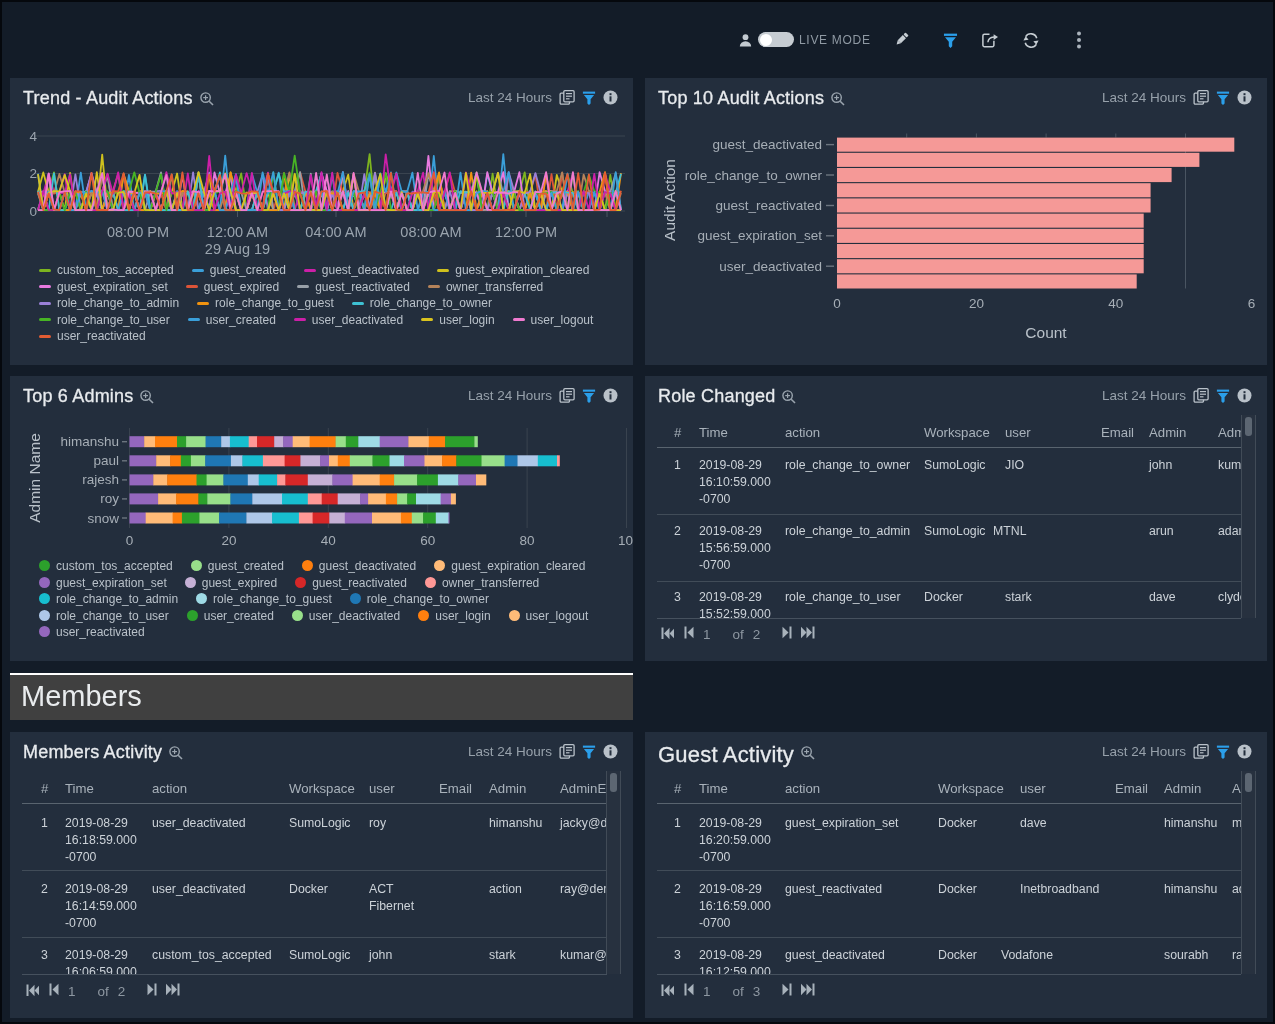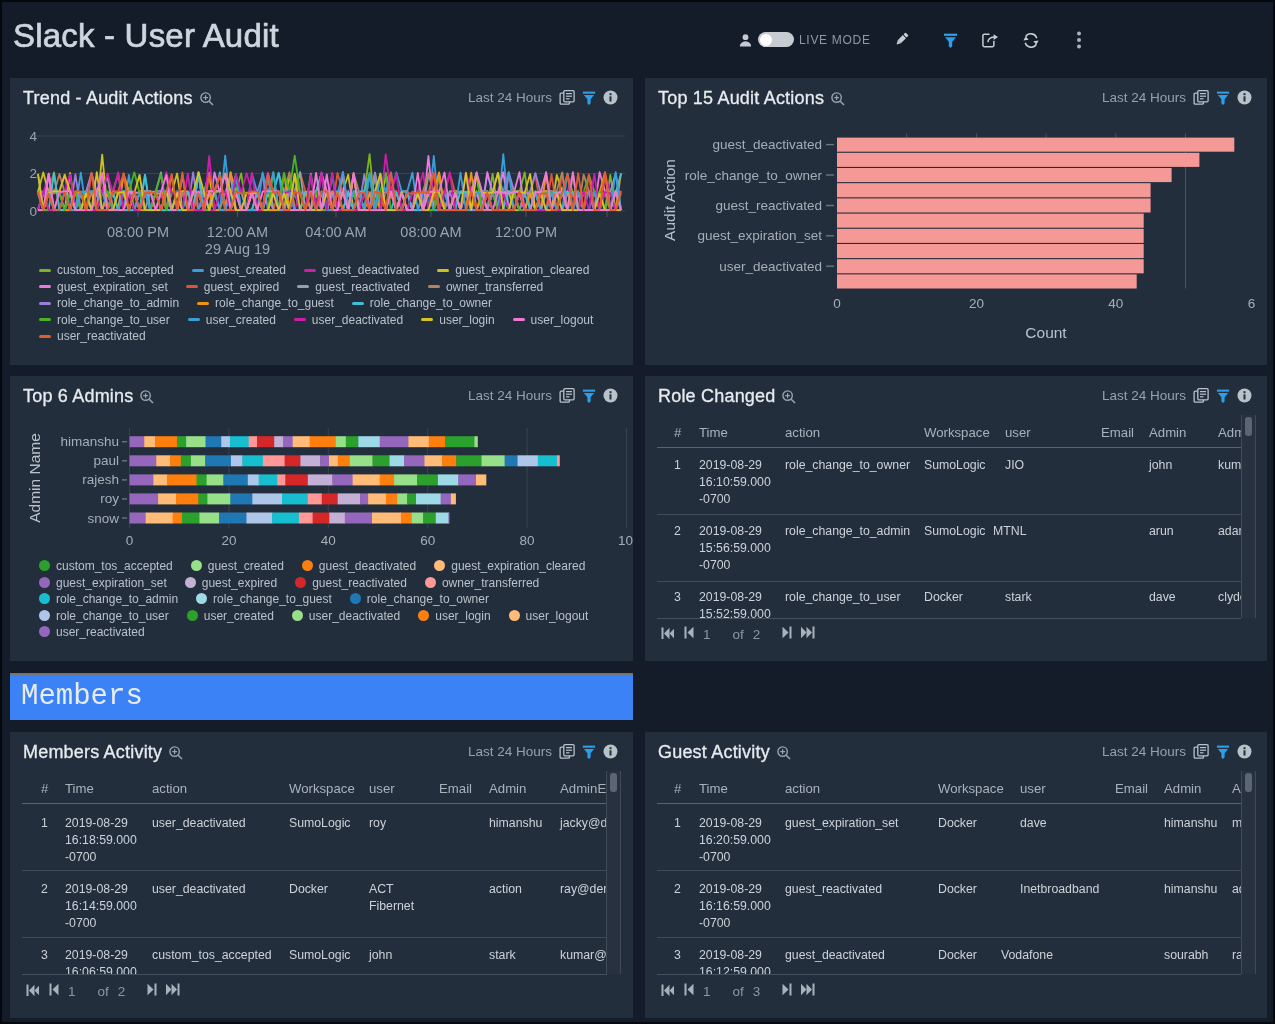--- a/index.html
+++ b/index.html
@@ -4,25 +4,24 @@
 html,body { margin:0; padding:0; }
 body { width:1275px; height:1024px; background:#070b11; font-family:"Liberation Sans",sans-serif; position:relative; }
 .stage { position:absolute; left:0; top:0; width:1275px; height:1024px; background:#131c28; border:2px solid #05080d; }
 .panel { position:absolute; background:#232e3d; }
 .ptitle { position:absolute; left:13px; top:10px; color:#e8ebee; -webkit-text-stroke:0.3px #e8ebee; letter-spacing:0.2px; display:flex; }
 .phdr-right { position:absolute; right:15px; top:12px; display:flex; align-items:center; }
 .l24 { color:#97a1ab; font-size:13.5px; margin-right:0; }
 .hico { margin-left:7px; display:inline-flex; }
 .th { color:#a9b2bb; font-size:13.2px; }
 .td { color:#ccd2d8; font-size:12.3px; line-height:17px; }
-.members { position:absolute; background:#3b82f6; border-top:2px solid #737373; color:#e9ecee; font-family:Liberation Mono, monospace; font-size:29px; }
+.members { position:absolute; background:#404040; border-top:2px solid #ffffff; color:#e9ecee; font-family:Liberation Sans, sans-serif; font-size:29px; }
 .members span { position:absolute; left:11px; top:5px; }
 </style></head><body>
 <div class="stage">
-    <div style="position:absolute;left:11px;top:15px;font-size:33px;color:#ccd6de;-webkit-text-stroke:0.7px #ccd6de;letter-spacing:0.2px">Slack - User Audit</div>
     <div style="position:absolute;left:736px;top:31px"><svg width="15" height="15" viewBox="0 0 15 15" style="">
         <circle cx="7.5" cy="4.2" r="2.9" fill="#c3cad1"></circle>
         <path d="M1.8 13.5 a5.7 5.2 0 0 1 11.4 0 Z" fill="#c3cad1"></path>
       </svg></div>
     <div style="position:absolute;left:756px;top:30px;width:36px;height:15px;background:#c6ccd2;border-radius:8px">
       <div style="position:absolute;left:2px;top:1.5px;width:12px;height:12px;background:#ffffff;border-radius:50%"></div>
     </div>
     <div style="position:absolute;left:797px;top:31px;font-size:12px;color:#8f99a3;letter-spacing:0.7px">LIVE MODE</div>
     <div style="position:absolute;left:891px;top:29px"><svg width="17" height="17" viewBox="0 0 17 17" style="">
         <g transform="rotate(45 8.5 8.5)">
@@ -132,21 +131,21 @@
       <div style="position:absolute;left:29px;top:184px;">
         <div style="height:16.5px;line-height:16.5px;font-size:12px;color:#b9c1c9;white-space:nowrap"><span style="margin-right:18px"><span style="display:inline-block;width:12px;height:3px;background:#7db41f;border-radius:1.5px;margin-right:6px;vertical-align:2.5px"></span>custom_tos_accepted</span><span style="margin-right:18px"><span style="display:inline-block;width:12px;height:3px;background:#3a9fd9;border-radius:1.5px;margin-right:6px;vertical-align:2.5px"></span>guest_created</span><span style="margin-right:18px"><span style="display:inline-block;width:12px;height:3px;background:#cc1fa8;border-radius:1.5px;margin-right:6px;vertical-align:2.5px"></span>guest_deactivated</span><span style="margin-right:18px"><span style="display:inline-block;width:12px;height:3px;background:#cfc11d;border-radius:1.5px;margin-right:6px;vertical-align:2.5px"></span>guest_expiration_cleared</span></div>
         <div style="height:16.5px;line-height:16.5px;font-size:12px;color:#b9c1c9;white-space:nowrap"><span style="margin-right:18px"><span style="display:inline-block;width:12px;height:3px;background:#e87ae0;border-radius:1.5px;margin-right:6px;vertical-align:2.5px"></span>guest_expiration_set</span><span style="margin-right:18px"><span style="display:inline-block;width:12px;height:3px;background:#dd5438;border-radius:1.5px;margin-right:6px;vertical-align:2.5px"></span>guest_expired</span><span style="margin-right:18px"><span style="display:inline-block;width:12px;height:3px;background:#98a0a8;border-radius:1.5px;margin-right:6px;vertical-align:2.5px"></span>guest_reactivated</span><span style="margin-right:18px"><span style="display:inline-block;width:12px;height:3px;background:#b5835a;border-radius:1.5px;margin-right:6px;vertical-align:2.5px"></span>owner_transferred</span></div>
         <div style="height:16.5px;line-height:16.5px;font-size:12px;color:#b9c1c9;white-space:nowrap"><span style="margin-right:18px"><span style="display:inline-block;width:12px;height:3px;background:#9a80d8;border-radius:1.5px;margin-right:6px;vertical-align:2.5px"></span>role_change_to_admin</span><span style="margin-right:18px"><span style="display:inline-block;width:12px;height:3px;background:#f1930f;border-radius:1.5px;margin-right:6px;vertical-align:2.5px"></span>role_change_to_guest</span><span style="margin-right:18px"><span style="display:inline-block;width:12px;height:3px;background:#3ec1d3;border-radius:1.5px;margin-right:6px;vertical-align:2.5px"></span>role_change_to_owner</span></div>
         <div style="height:16.5px;line-height:16.5px;font-size:12px;color:#b9c1c9;white-space:nowrap"><span style="margin-right:18px"><span style="display:inline-block;width:12px;height:3px;background:#47b424;border-radius:1.5px;margin-right:6px;vertical-align:2.5px"></span>role_change_to_user</span><span style="margin-right:18px"><span style="display:inline-block;width:12px;height:3px;background:#3a9fd9;border-radius:1.5px;margin-right:6px;vertical-align:2.5px"></span>user_created</span><span style="margin-right:18px"><span style="display:inline-block;width:12px;height:3px;background:#cc1fa8;border-radius:1.5px;margin-right:6px;vertical-align:2.5px"></span>user_deactivated</span><span style="margin-right:18px"><span style="display:inline-block;width:12px;height:3px;background:#d9c31f;border-radius:1.5px;margin-right:6px;vertical-align:2.5px"></span>user_login</span><span style="margin-right:18px"><span style="display:inline-block;width:12px;height:3px;background:#f07ad0;border-radius:1.5px;margin-right:6px;vertical-align:2.5px"></span>user_logout</span></div>
         <div style="height:16.5px;line-height:16.5px;font-size:12px;color:#b9c1c9;white-space:nowrap"><span style="margin-right:18px"><span style="display:inline-block;width:12px;height:3px;background:#e25c33;border-radius:1.5px;margin-right:6px;vertical-align:2.5px"></span>user_reactivated</span></div>
       </div>
     </div>
     <div class="panel" style="left:643px;top:76px;width:622px;height:287px">
       <div class="ptitle" style="font-size:18px">
-        <span>Top 15 Audit Actions</span>
+        <span>Top 10 Audit Actions</span>
         <span style="margin-left:6px;display:inline-flex;margin-top:3px">
           <svg width="16" height="16" viewBox="0 0 16 16" style="">
             <circle cx="6.6" cy="6.6" r="4.7" fill="none" stroke="#9aa4ae" stroke-width="1.4"></circle>
             <line x1="10.2" y1="10.2" x2="14" y2="14" stroke="#9aa4ae" stroke-width="1.6"></line>
             <line x1="4.2" y1="6.6" x2="9" y2="6.6" stroke="#9aa4ae" stroke-width="1.2"></line>
             <line x1="6.6" y1="4.2" x2="6.6" y2="9" stroke="#9aa4ae" stroke-width="1.2"></line>
           </svg>
         </span>
       </div>
       <div class="phdr-right">
@@ -681,21 +680,21 @@
             <path d="M6.5 6.5 L0.5 0.8 V12.2 Z" fill="#a8b2bb"></path>
           </svg></span>
         <span><svg width="14" height="13" viewBox="0 0 14 13" style="">
             <rect x="11.5" y="0.5" width="2" height="12" fill="#a8b2bb"></rect>
             <path d="M5.5 6.5 L0 0.8 V12.2 Z" fill="#a8b2bb"></path>
             <path d="M11 6.5 L5.5 0.8 V12.2 Z" fill="#a8b2bb"></path>
           </svg></span>
       </div>
     </div>
     <div class="panel" style="left:643px;top:730px;width:622px;height:286px">
-      <div class="ptitle" style="font-size:18px">
+      <div class="ptitle" style="font-size:22px">
         <span>Guest Activity</span>
         <span style="margin-left:6px;display:inline-flex;margin-top:3px">
           <svg width="16" height="16" viewBox="0 0 16 16" style="">
             <circle cx="6.6" cy="6.6" r="4.7" fill="none" stroke="#9aa4ae" stroke-width="1.4"></circle>
             <line x1="10.2" y1="10.2" x2="14" y2="14" stroke="#9aa4ae" stroke-width="1.6"></line>
             <line x1="4.2" y1="6.6" x2="9" y2="6.6" stroke="#9aa4ae" stroke-width="1.2"></line>
             <line x1="6.6" y1="4.2" x2="6.6" y2="9" stroke="#9aa4ae" stroke-width="1.2"></line>
           </svg>
         </span>
       </div>

